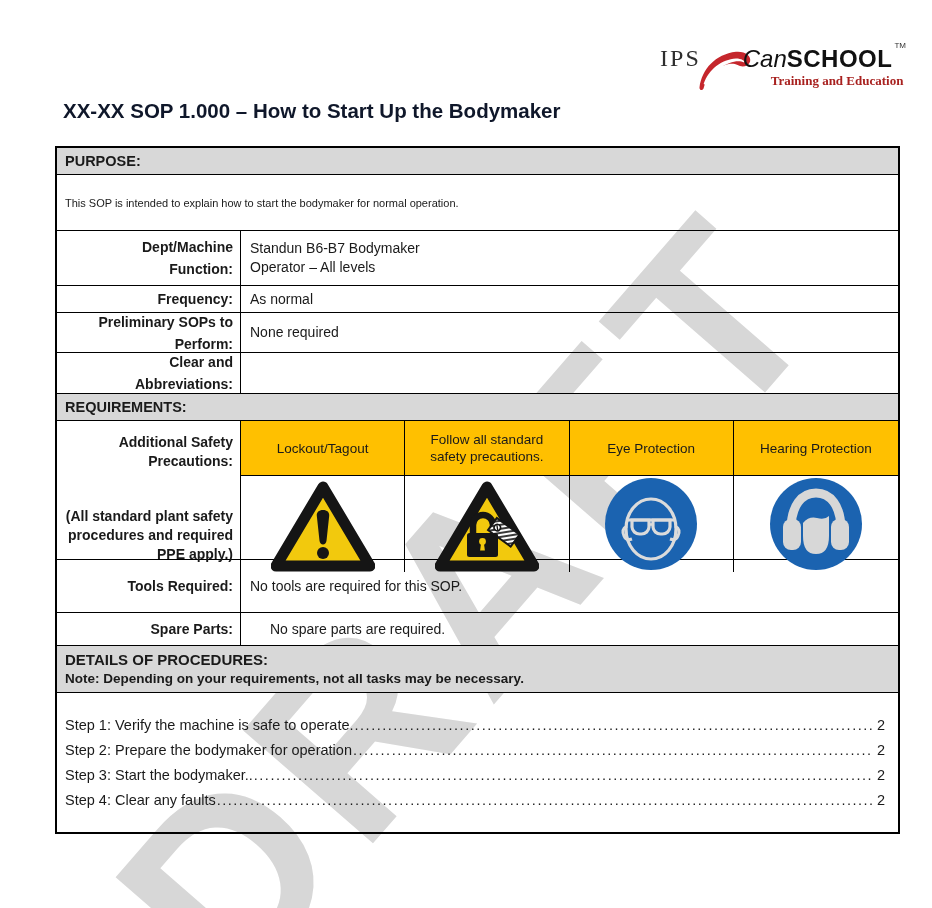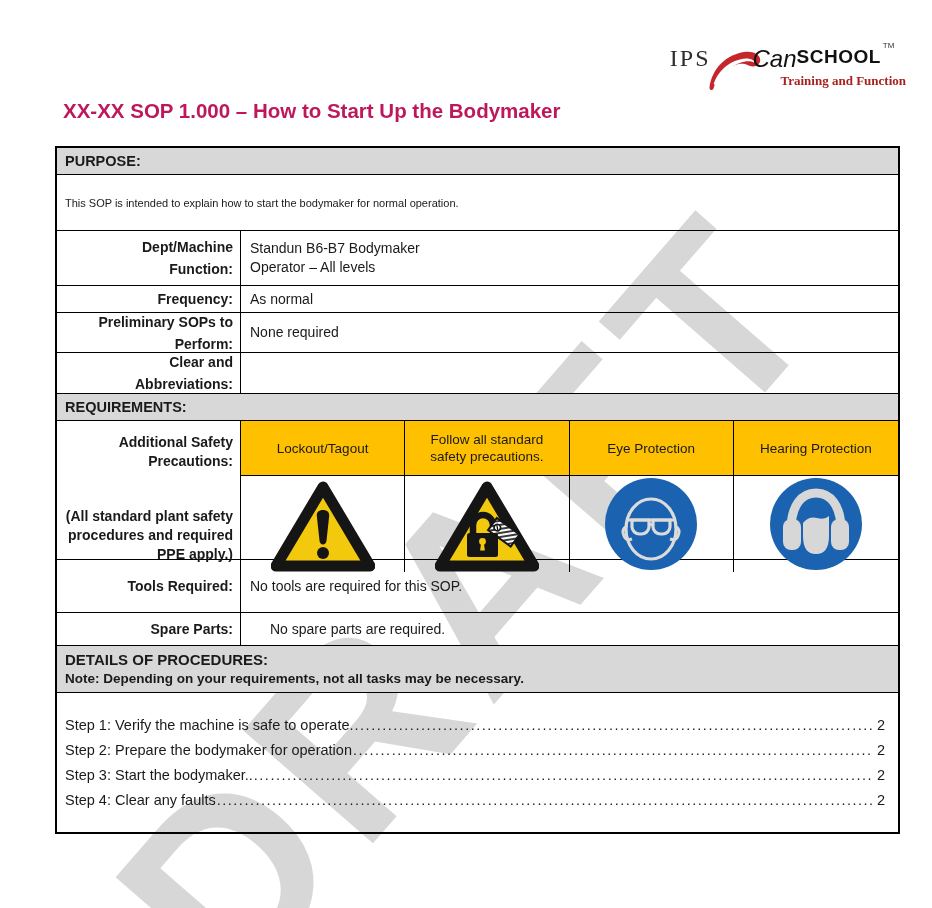--- a/index.html
+++ b/index.html
@@ -35,32 +35,32 @@
   }
   .logo-ips {
     font-family: "Liberation Serif", serif;
     font-size: 24px; letter-spacing: 2px; color: #2e2e2e;
     margin-top: 3px;
   }
   .logo-swoosh { width: 58px; height: 44px; margin: 6px -12px 0 -4px; }
   .logo-right { display: flex; flex-direction: column; align-items: flex-start; }
   .logo-wordmark { display: flex; align-items: flex-start; line-height: 1; }
   .logo-can { font-style: italic; font-size: 24px; color: #111; margin-top: 5px; }
-  .logo-school { font-weight: bold; font-size: 19px; color: #111; letter-spacing: 0.5px; margin-top: 5px; }
+  .logo-school { font-weight: bold; font-size: 24px; color: #111; letter-spacing: 0.5px; margin-top: 5px; }
   .logo-tm { font-size: 8px; color: #333; margin: 0 0 0 2px; }
   .logo-tagline {
     font-family: "Liberation Serif", serif;
     font-weight: bold; font-size: 13px; color: #a8211f;
     margin-top: 2px; margin-left: 28px;
   }
 
   
   .doc-title {
     position: absolute; left: 63px; top: 99px;
-    font-size: 20.5px; font-weight: bold; color: #be185d;
+    font-size: 20.5px; font-weight: bold; color: #0f172a;
   }
 
   
   .doc-table {
     position: absolute; left: 55px; top: 146px; width: 845px;
     border: 2px solid #000;
     background: transparent;
   }
   .row { display: flex; border-bottom: 1px solid #000; }
   .row:last-child { border-bottom: none; }
@@ -165,21 +165,21 @@
     <svg class="logo-swoosh" viewBox="0 0 70 50">
       <path d="M3 46 C6 24 22 6 47 3 C58 2 66 8 64 15 C62 21 54 22 49 19 C38 13 14 24 8 47 C7 50 3 50 3 46 Z" fill="#C5262C"></path>
       <path d="M8 42 C14 24 30 12 47 11 C54 11 58 14 57 16 C45 10 20 22 12 44 Z" fill="#ffffff"></path>
     </svg>
     <div class="logo-right">
       <div class="logo-wordmark">
         <span class="logo-can">Can</span>
           <span class="logo-school">SCHOOL</span>
           <span class="logo-tm">TM</span>
       </div>
-      <div class="logo-tagline">Training and Function</div>
+      <div class="logo-tagline">Training and Education</div>
     </div>
   </div>
 
   <div class="doc-title">XX-XX SOP 1.000 – How to Start Up the Bodymaker</div>
 
   <div class="doc-table">
 
     <div class="row sec-header h-purpose-hdr">PURPOSE:</div>
 
     <div class="row h-purpose">

